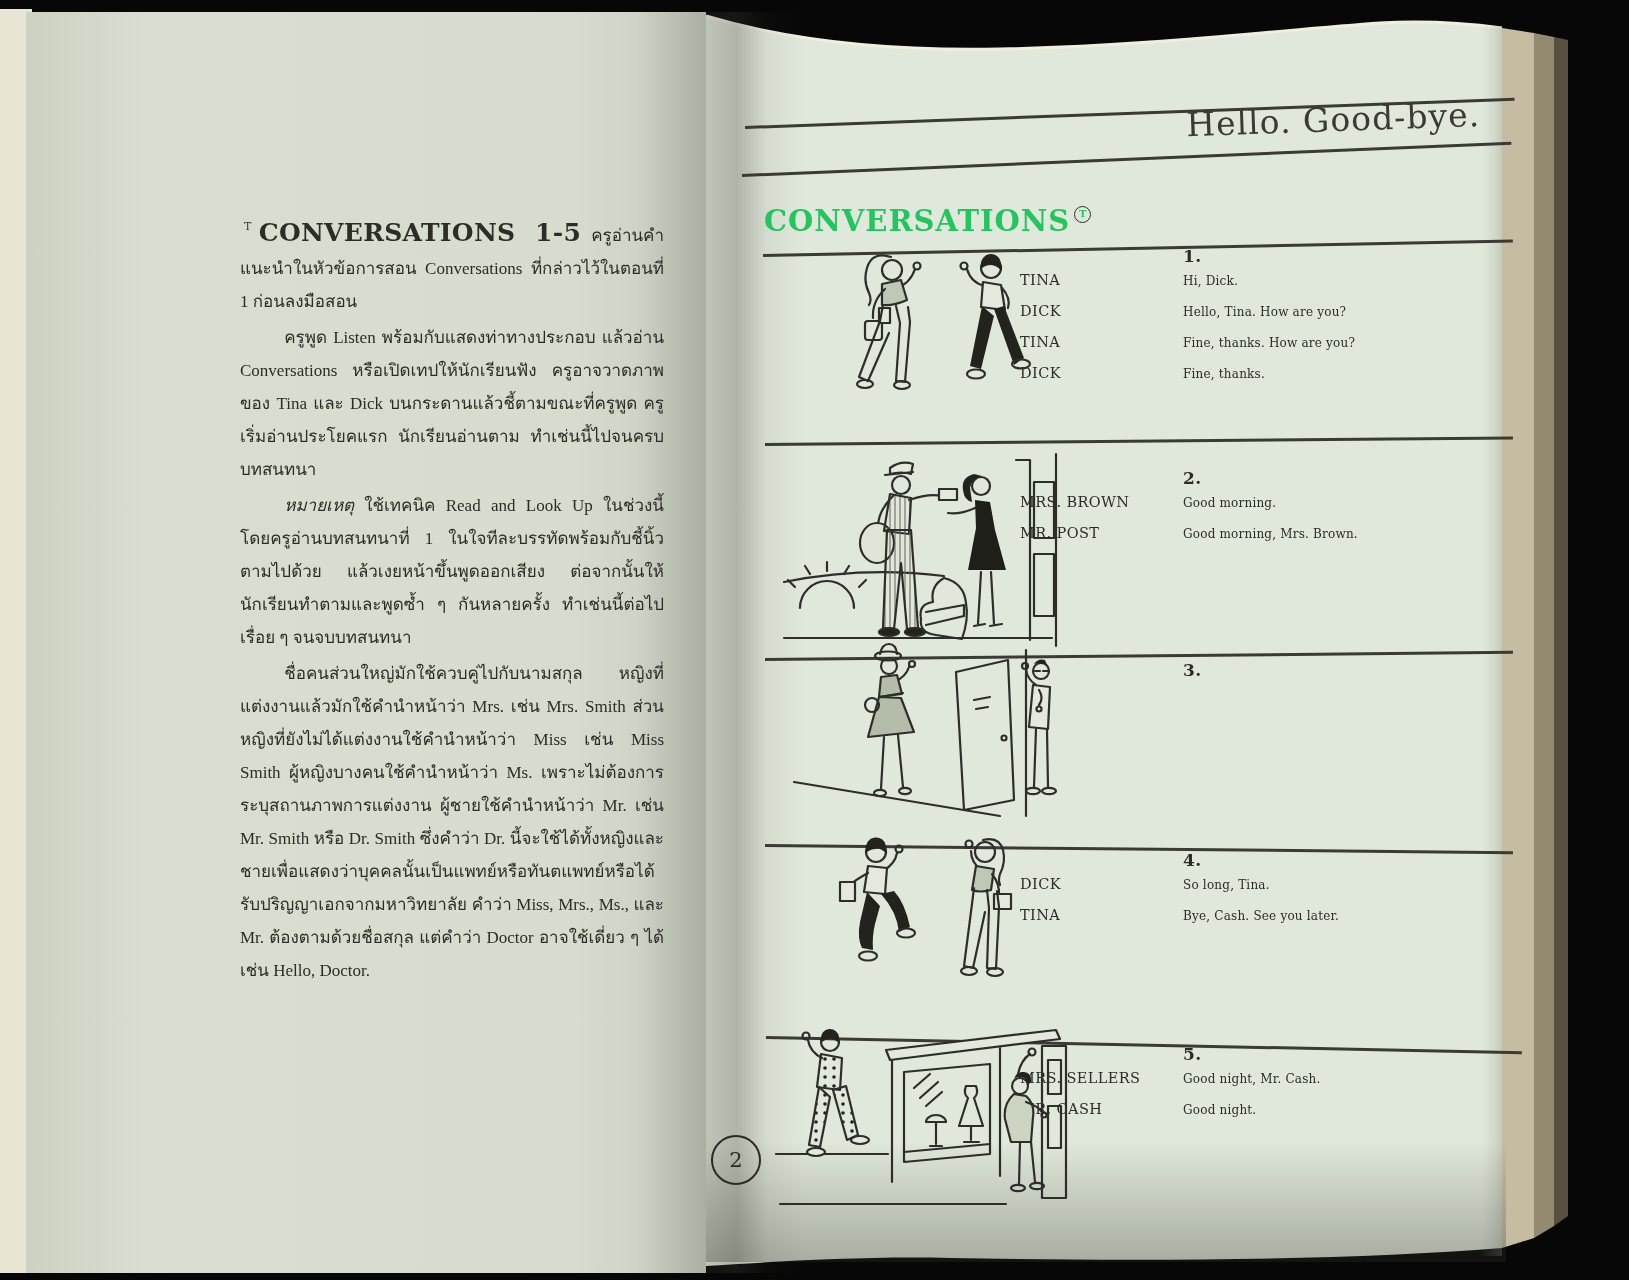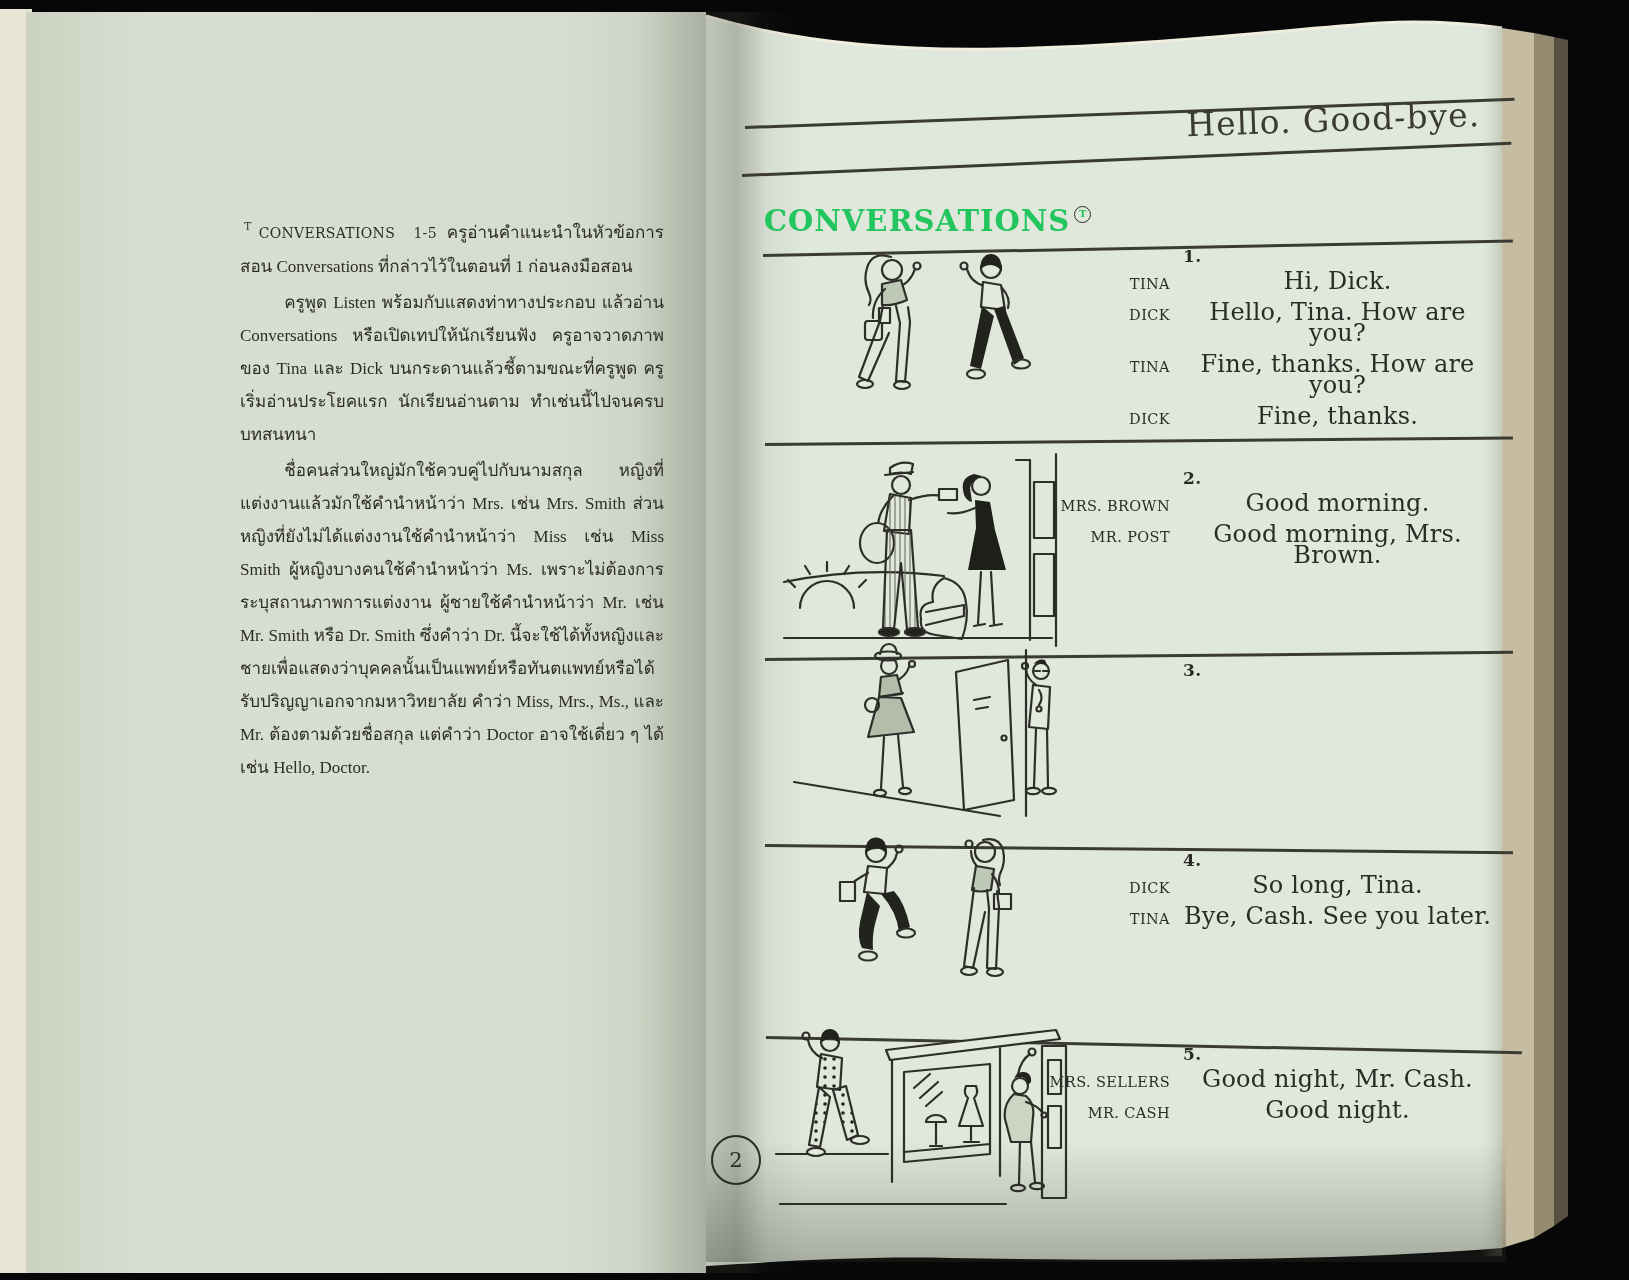--- a/index.html
+++ b/index.html
@@ -7,41 +7,41 @@
   svg.bg{position:absolute;left:0;top:0;}
   svg.illus{position:absolute;}
 
   
   .thai{position:absolute;left:240px;top:216px;width:424px;
         font-family:"Liberation Serif",serif;font-size:17px;line-height:33px;
         text-align:justify;color:#2d2d27;overflow-wrap:anywhere;}
   .thai p{margin:0 0 3px 0;text-indent:2.6em;}
   .thai p.first{text-indent:1.1em;}
   .lead{font-style:italic;margin-right:10px;}
-  .h-inline{font-weight:normal;font-style:normal;font-size:14px;letter-spacing:.3px;
+  .h-inline{font-weight:bold;font-style:normal;font-size:25px;letter-spacing:.3px;
             font-family:"DejaVu Serif",serif;margin-right:10px;}
   .mmark{position:absolute;left:244px;top:220px;font-size:11px;color:#3a3a33;
          font-family:"DejaVu Serif",serif;}
 
   
   .chapter-title{position:absolute;left:1040px;top:95px;width:440px;text-align:right;
         font-family:"DejaVu Serif",serif;font-size:33px;color:#3b3b34;
         letter-spacing:1px;transform:rotate(-2deg);transform-origin:right center;}
   .page-rule{position:absolute;height:2.5px;background:#3b3b34;transform-origin:left center;}
   .section-title{position:absolute;left:764px;top:204px;font-family:"DejaVu Serif",serif;
         font-weight:bold;font-size:29px;letter-spacing:1px;color:#22c55e;}
   .circ{display:inline-block;width:15px;height:15px;border:1.6px solid #2e2e29;border-radius:50%;
         font-size:10px;font-weight:bold;line-height:14px;text-align:center;vertical-align:14px;
         margin-left:4px;letter-spacing:0;}
 
   .dlg{position:absolute;left:1020px;width:472px;font-family:"DejaVu Serif",serif;color:#2c2c27;}
   .dnum{margin-left:163px;font-weight:bold;font-size:17px;letter-spacing:.5px;margin-bottom:5px;}
   .dgrid{display:grid;grid-template-columns:150px 1fr;column-gap:13px;row-gap:10px;align-items:baseline;}
-  .spk{text-align:right;font-size:14.5px;letter-spacing:.4px;white-space:nowrap;}
-  .utt{font-size:24px;letter-spacing:.2px;line-height:21px;text-align:center;}
+  .spk{text-align:left;font-size:14.5px;letter-spacing:.4px;white-space:nowrap;}
+  .utt{font-size:12px;letter-spacing:.2px;line-height:21px;}
 
   .pnum{position:absolute;left:711px;top:1135px;width:46px;height:46px;border:2.5px solid #2b2b25;
         border-radius:50%;text-align:center;line-height:46px;font-size:21px;
         font-family:"DejaVu Serif",serif;color:#2b2b25;}
 
   
   .ln{stroke:#2e2e29;stroke-width:2.2;fill:none;stroke-linecap:round;stroke-linejoin:round;}
 </style>
 </head>
 <body>
@@ -92,20 +92,21 @@
 
     <rect x="1360" y="26" width="142" height="1230" fill="url(#gR)"></rect>
     <rect x="706" y="1140" width="800" height="122" fill="url(#gB)"></rect>
   </svg>
 
   <span class="mmark">T</span>
 
   <div class="thai">
     <p class="first"><span class="h-inline">CONVERSATIONS 1-5</span><span>ครูอ่านคำแนะนำในหัวข้อการสอน Conversations ที่กล่าวไว้ในตอนที่ 1 ก่อนลงมือสอน</span></p>
     <p><span>ครูพูด Listen พร้อมกับแสดงท่าทางประกอบ แล้วอ่าน Conversations หรือเปิดเทปให้นักเรียนฟัง ครูอาจวาดภาพของ Tina และ Dick บนกระดานแล้วชี้ตามขณะที่ครูพูด ครูเริ่มอ่านประโยคแรก นักเรียนอ่านตาม ทำเช่นนี้ไปจนครบบทสนทนา</span></p>
+    <p><span class="lead">หมายเหตุ</span><span>ใช้เทคนิค Read and Look Up ในช่วงนี้ โดยครูอ่านบทสนทนาที่ 1 ในใจทีละบรรทัดพร้อมกับชี้นิ้วตามไปด้วย แล้วเงยหน้าขึ้นพูดออกเสียง ต่อจากนั้นให้นักเรียนทำตามและพูดซ้ำ ๆ กันหลายครั้ง ทำเช่นนี้ต่อไปเรื่อย ๆ จนจบบทสนทนา</span></p>
     <p><span>ชื่อคนส่วนใหญ่มักใช้ควบคู่ไปกับนามสกุล หญิงที่แต่งงานแล้วมักใช้คำนำหน้าว่า Mrs. เช่น Mrs. Smith ส่วนหญิงที่ยังไม่ได้แต่งงานใช้คำนำหน้าว่า Miss เช่น Miss Smith ผู้หญิงบางคนใช้คำนำหน้าว่า Ms. เพราะไม่ต้องการระบุสถานภาพการแต่งงาน ผู้ชายใช้คำนำหน้าว่า Mr. เช่น Mr. Smith หรือ Dr. Smith ซึ่งคำว่า Dr. นี้จะใช้ได้ทั้งหญิงและชายเพื่อแสดงว่าบุคคลนั้นเป็นแพทย์หรือทันตแพทย์หรือได้รับปริญญาเอกจากมหาวิทยาลัย คำว่า Miss, Mrs., Ms., และ Mr. ต้องตามด้วยชื่อสกุล แต่คำว่า Doctor อาจใช้เดี่ยว ๆ ได้ เช่น Hello, Doctor.</span></p>
   </div>
 
   <div class="page-rule" style="left:745px;top:126px;width:770px;transform:rotate(-2.1deg);"></div>
   <div class="chapter-title">Hello. Good-bye.</div>
   <div class="page-rule" style="left:742px;top:174px;width:770px;transform:rotate(-2.4deg);"></div>
 
   <div class="section-title"><span>CONVERSATIONS</span><span class="circ">T</span></div>
   <div class="page-rule" style="left:763px;top:254px;width:750px;transform:rotate(-1.1deg);"></div>
 

